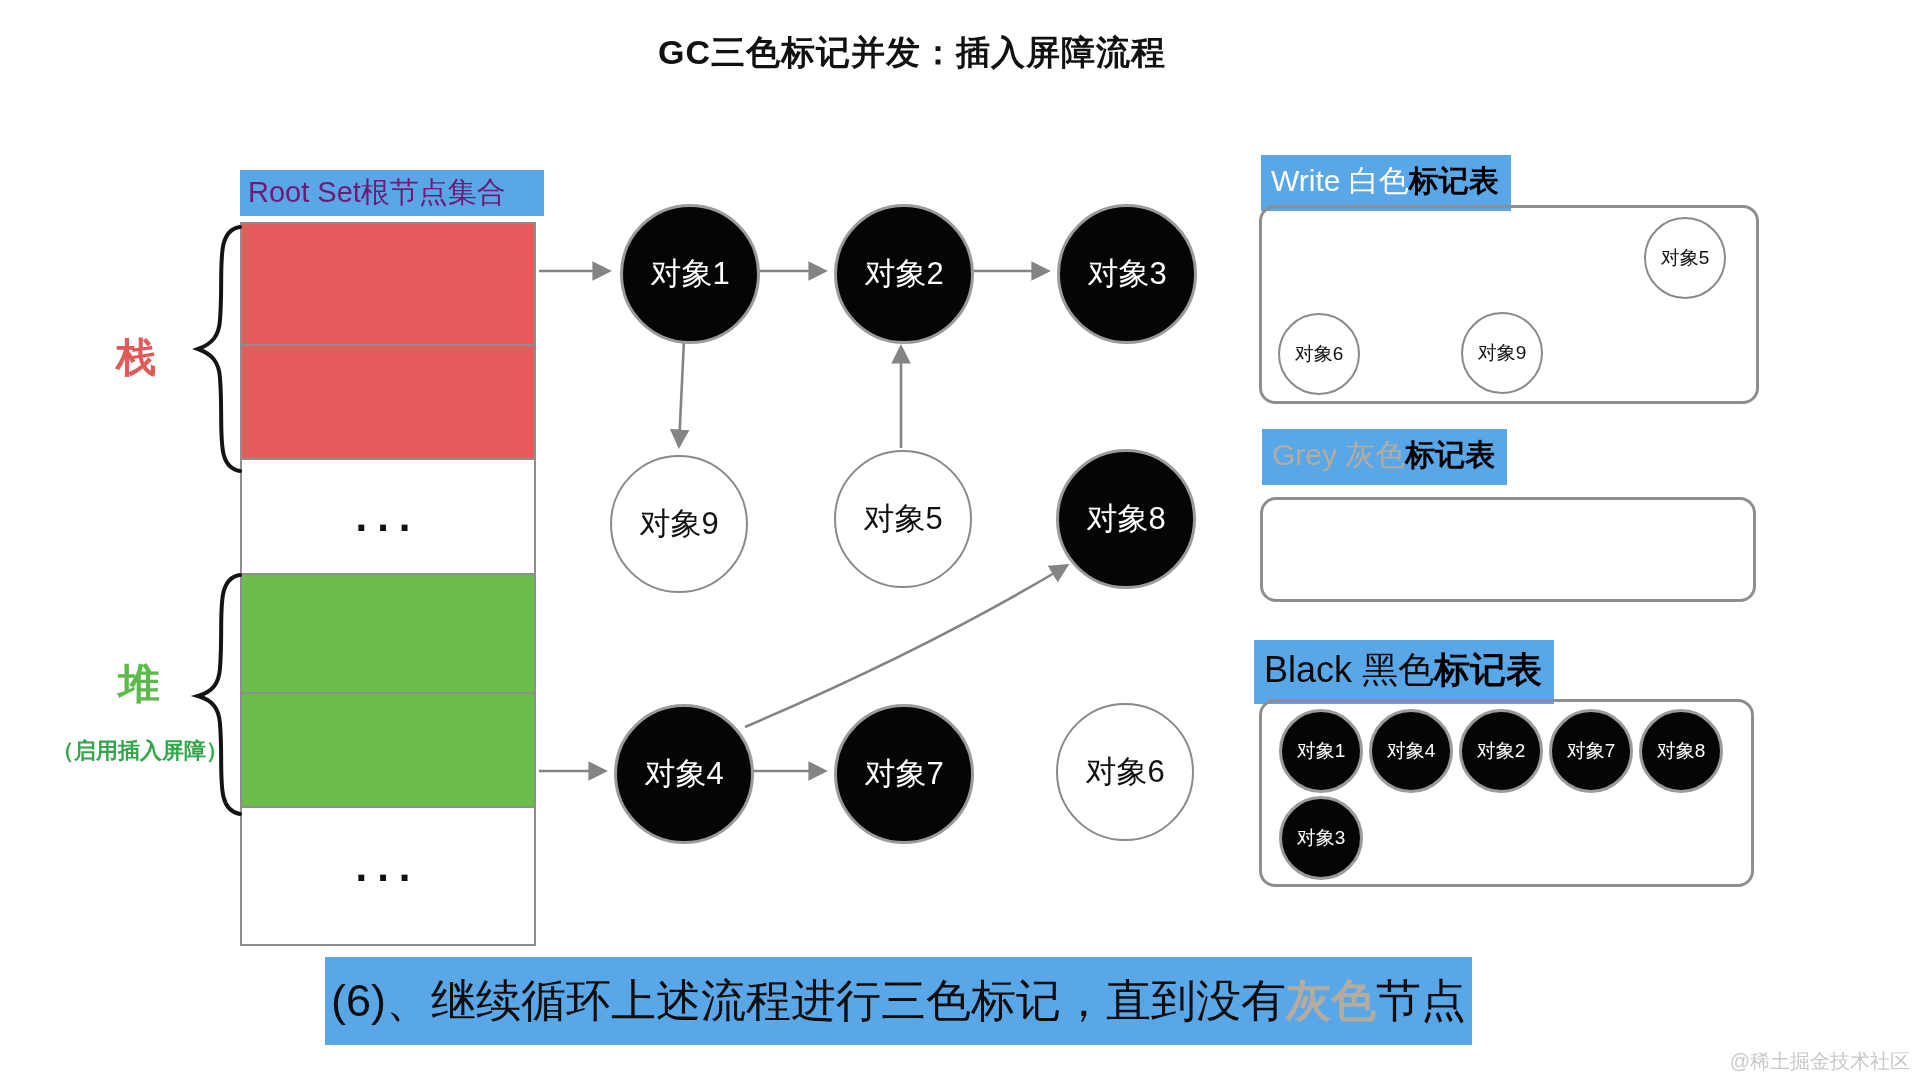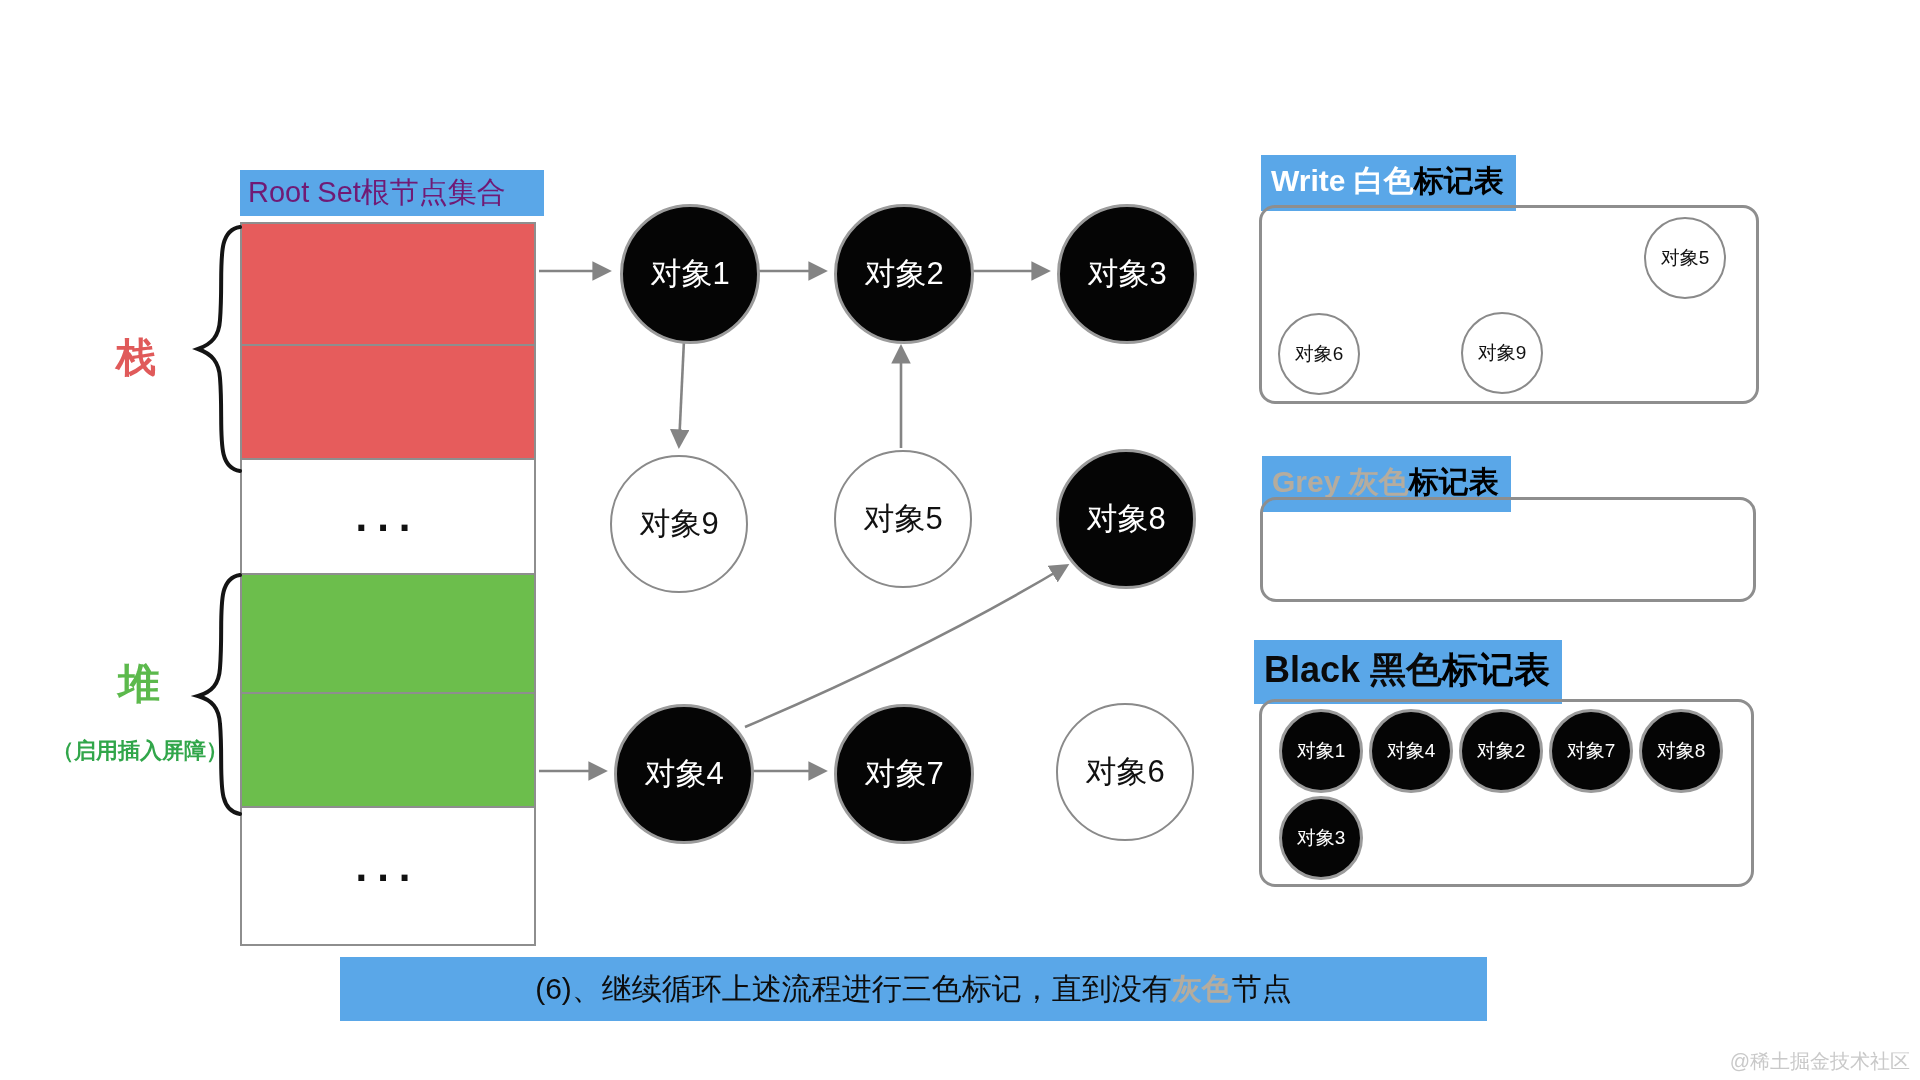--- a/index.html
+++ b/index.html
@@ -33,45 +33,46 @@
   .node.black{background:#050505;border:3px solid #9b9b9b;color:#fff;}
   .node.white{background:#fff;border:2px solid #8a8a8a;color:#111;}
   
   .mini{position:absolute;width:78px;height:78px;border-radius:50%;
       display:flex;align-items:center;justify-content:center;font-size:19px;}
   .mini.white{background:#fff;border:2px solid #8a8a8a;color:#111;}
   .mini.black{background:#050505;border:3px solid #9b9b9b;color:#fff;}
   
   .tbl-header{position:absolute;background:var(--blue-highlight);font-size:30px;
       padding:6px 12px 9px 10px;white-space:nowrap;}
-  .tbl-header .strong{font-weight:bold;}
+  .tbl-header .strong{font-weight:normal;}
   .tbl-header .rest{font-weight:700;color:#000000;}
   #write-header{left:1261px;top:155px;} #write-header .strong{color:#fff;}
-  #grey-header{left:1262px;top:456px;} #grey-header .strong{color:var(--tan-grey-text);}
+  #grey-header{left:1262px;top:429px;} #grey-header .strong{color:var(--tan-grey-text);}
   #black-header{left:1254px;top:640px;font-size:36px;} #black-header .strong{color:#0a0a0a;}
   .tbl-box{position:absolute;border:3px solid var(--border-gray);border-radius:16px;background:transparent;}
   #write-box{left:1259px;top:205px;width:494px;height:193px;}
   #grey-box{left:1260px;top:497px;width:490px;height:99px;}
   #black-box{left:1259px;top:699px;width:489px;height:182px;}
   
-  .footer{left:340px;top:957px;width:1147px;height:64px;background:var(--blue-highlight);
-      display:flex;align-items:center;justify-content:center;font-size:30px;font-weight:500;
+  .footer{left:325px;top:957px;width:1147px;height:88px;background:var(--blue-highlight);
+      display:flex;align-items:center;justify-content:center;font-size:45px;font-weight:500;
       white-space:nowrap;color:#0d0d0d;}
   .footer .hl{color:var(--tan-grey-text);font-weight:bold;}
   .watermark{right:10px;top:1048px;font-size:20px;color:#c9c9c9;}
   
   #edge-layer{position:absolute;left:0;top:0;pointer-events:none;}
   .edge{stroke:var(--arrow-gray);stroke-width:2.6;fill:none;}
   .brace{stroke:#141414;stroke-width:4;fill:none;stroke-linecap:round;}
 </style>
 </head>
 <body>
 
 <div class="canvas">
 
+  <div class="abs title">GC三色标记并发：插入屏障流程</div>
 
   <div class="abs rootset-box">Root Set根节点集合</div>
   <div id="segments">
       <div class="seg red" style="top: 222px; height: 120px;"></div>
       <div class="seg red" style="top: 344px; height: 112px;"></div>
       <div class="seg ellipsis" style="top: 458px; height: 113px;">...</div>
       <div class="seg green" style="top: 573px; height: 117px;"></div>
       <div class="seg green" style="top: 692px; height: 112px;"></div>
       <div class="seg ellipsis" style="top: 806px; height: 118px;">...</div>
     </div>

